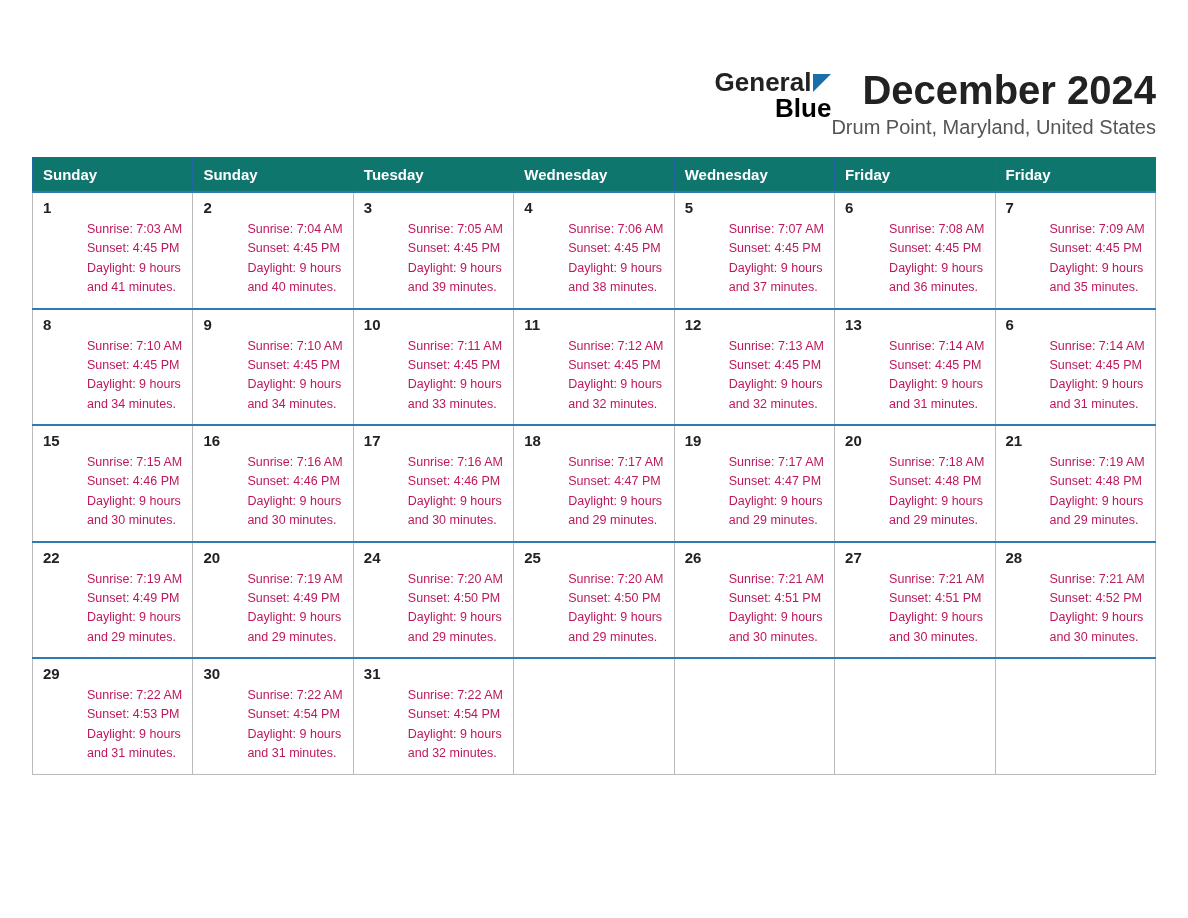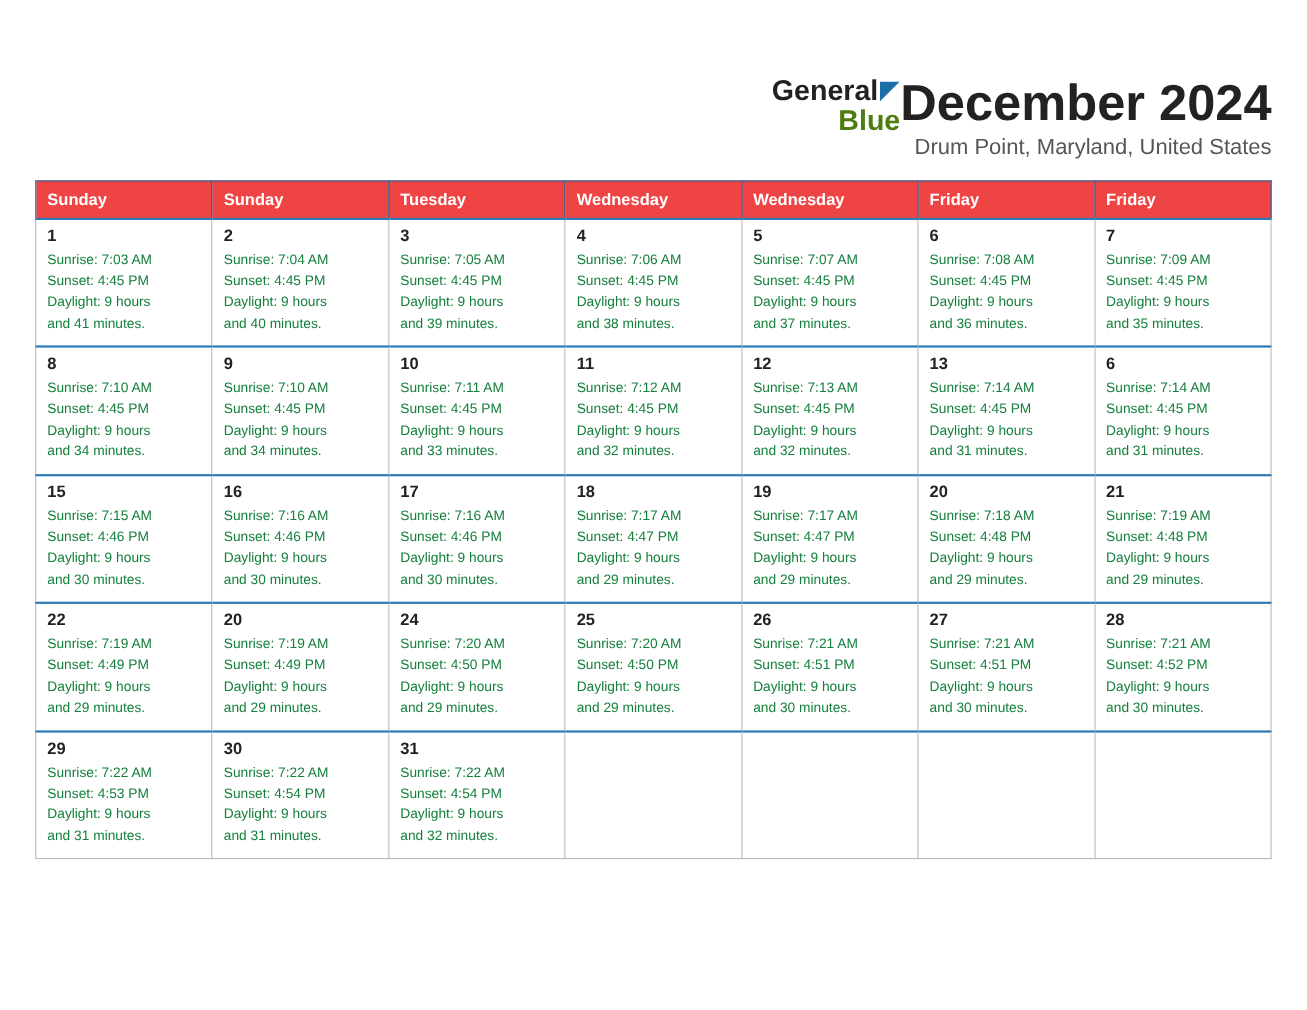--- a/index.html
+++ b/index.html
@@ -18,54 +18,54 @@
       margin-top: 44px;
     }
     .logo-text-general {
       font-size: 26px;
       font-weight: bold;
       color: #222;
     }
     .logo-blue {
       font-size: 26px;
       font-weight: bold;
-      color: #4d7c0f;
+      color: #000000;
       margin-left: 2px;
     }
     .logo-wrapper {
       line-height: 1;
     }
     .logo-line1 {
       display: flex;
       align-items: center;
     }
     .logo-line2 {
       text-align: right;
     }
     .title-area {
       text-align: right;
     }
     .main-title {
-      font-size: 46px;
+      font-size: 40px;
       font-weight: bold;
       color: #222;
       line-height: 1.1;
     }
     .subtitle {
       font-size: 20px;
       color: #555;
       margin-top: 4px;
     }
     .calendar-table {
       width: 100%;
       border-collapse: collapse;
       border: 1px solid #aaa;
     }
     .calendar-table th {
-      background-color: #ef4444;
+      background-color: #0f766e;
       color: #fff;
       font-size: 15px;
       font-weight: bold;
       padding: 8px 10px;
       text-align: left;
       border: 1px solid #2066a0;
     }
     .calendar-table td {
       vertical-align: top;
       padding: 6px 10px 10px 10px;
@@ -77,21 +77,22 @@
     }
     .day-number {
       font-size: 15px;
       font-weight: bold;
       color: #222;
       margin-bottom: 4px;
     }
     .day-info {
       font-size: 12.5px;
       line-height: 1.55;
-      color: #15803d;
+      color: #be185d;
+      margin-left: 44px;
     }
     .empty-cell {
       background: #fff;
     }
     .week-row td {
       border-top: 2px solid #2d7ab5;
     }
   </style>
 </head>
 <body>

